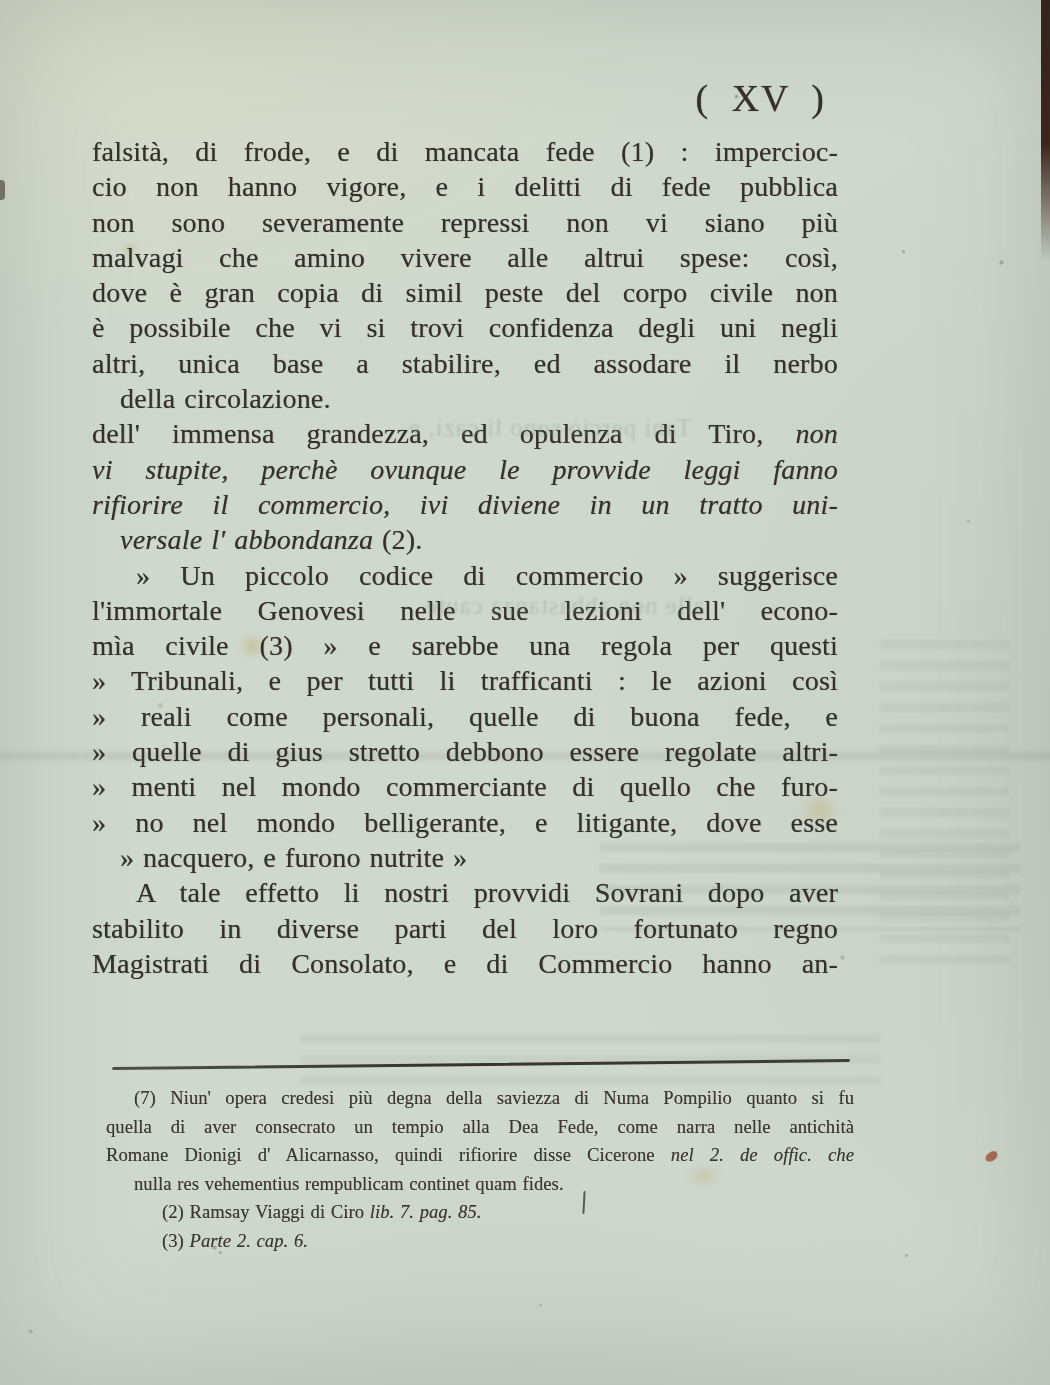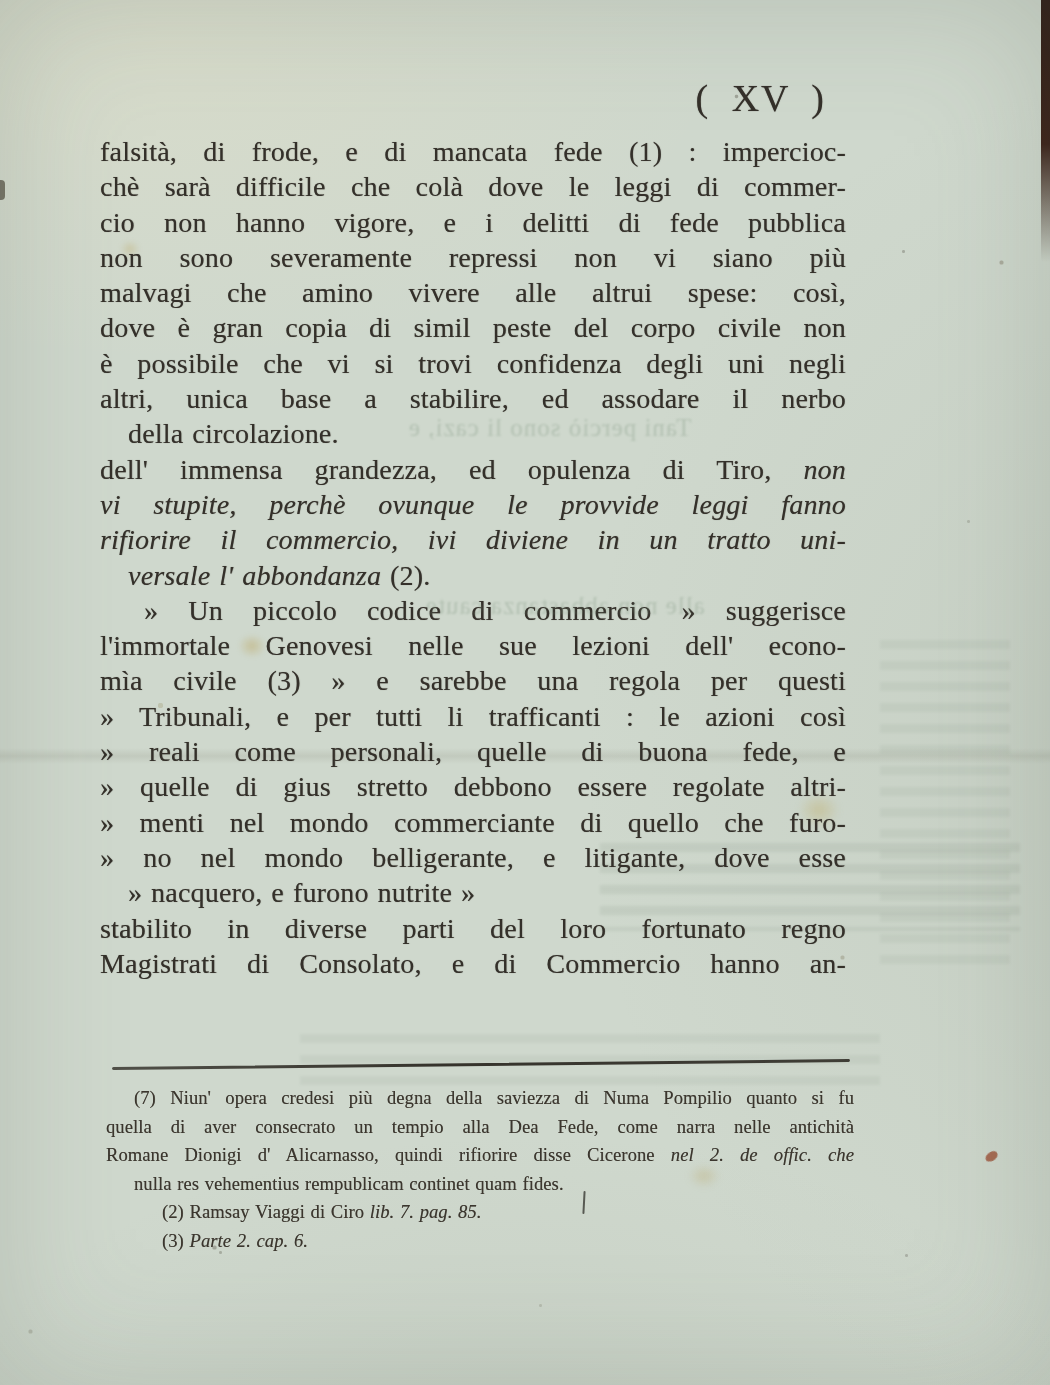--- a/index.html
+++ b/index.html
@@ -20,21 +20,21 @@
     box-shadow:inset 0 0 130px rgba(92,99,88,0.22);
   }
 
   .page-header{
     position:absolute;left:80px;top:76px;width:746px;
     text-align:right;font-size:38px;letter-spacing:2px;word-spacing:10px;
     text-shadow:0 0 1px rgba(49,45,38,0.65);
   }
 
   .body-text{
-    position:absolute;left:100px;top:134px;width:746px;
+    position:absolute;left:92px;top:134px;width:746px;
     font-size:28px;line-height:35.3px;letter-spacing:0.2px;word-spacing:0.06em;
     text-shadow:0.3px 0.3px 0.8px rgba(49,45,38,0.55);
   }
   .line{text-align:justify;text-align-last:justify;}
   .line.noj{text-align-last:left;margin-left:28px;}
   .body-text .line.ind{text-indent:44px;}
   .it{font-style:italic;}
 
   .footnote-rule{
     position:absolute;left:112px;top:1067px;width:738px;height:2.6px;
@@ -125,41 +125,41 @@
   <div class="specks"></div>
 
   <div class="bleed-block" style="left:600px;top:843px;width:420px;height:88px;"></div>
   <div class="bleed-block light" style="left:300px;top:1034px;width:580px;height:56px;"></div>
   <div class="bleed-block light" style="left:880px;top:640px;width:130px;height:330px;"></div>
 
   <div class="page-header">( XV )</div>
 
   <div class="body-text">
       <div class="line"><span>falsità, di frode, e di mancata fede (1) : impercioc-</span></div>
-      <div class="line"><span>chè sarà difficile che colà dove le leggi di commer-</span></div>
       <div class="line"><span>cio non hanno vigore, e i delitti di fede pubblica</span></div>
       <div class="line"><span>non sono severamente repressi non vi siano più</span></div>
       <div class="line"><span>malvagi che amino vivere alle altrui spese: così,</span></div>
       <div class="line"><span>dove è gran copia di simil peste del corpo civile non</span></div>
       <div class="line"><span>è possibile che vi si trovi confidenza degli uni negli</span></div>
       <div class="line"><span>altri, unica base a stabilire, ed assodare il nerbo</span></div>
       <div class="line noj"><span>della circolazione.</span></div>
       <div class="line"><span>dell' immensa grandezza, ed opulenza di Tiro, </span><span class="it">non</span></div>
       <div class="line"><span class="it">vi stupite, perchè ovunque le provvide leggi fanno</span></div>
       <div class="line"><span class="it">rifiorire il commercio, ivi diviene in un tratto uni-</span></div>
       <div class="line noj"><span class="it">versale l' abbondanza </span><span>(2).</span></div>
       <div class="line ind"><span>» Un piccolo codice di commercio » suggerisce</span></div>
       <div class="line"><span>l'immortale Genovesi nelle sue lezioni dell' econo-</span></div>
       <div class="line"><span>mìa civile (3) » e sarebbe una regola per questi</span></div>
       <div class="line"><span>» Tribunali, e per tutti li trafficanti : le azioni così</span></div>
       <div class="line"><span>» reali come personali, quelle di buona fede, e</span></div>
       <div class="line"><span>» quelle di gius stretto debbono essere regolate altri-</span></div>
       <div class="line"><span>» menti nel mondo commerciante di quello che furo-</span></div>
       <div class="line"><span>» no nel mondo belligerante, e litigante, dove esse</span></div>
       <div class="line noj"><span>» nacquero, e furono nutrite »</span></div>
+      <div class="line ind"><span>A tale effetto li nostri provvidi Sovrani dopo aver</span></div>
       <div class="line"><span>stabilito in diverse parti del loro fortunato regno</span></div>
       <div class="line"><span>Magistrati di Consolato, e di Commercio hanno an-</span></div>
     </div>
 
   <div class="footnote-rule"></div>
 
   <div class="footnote-text">
       <div class="line ind"><span>(7) Niun' opera credesi più degna della saviezza di Numa Pompilio quanto si fu</span></div>
       <div class="line"><span>quella di aver consecrato un tempio alla Dea Fede, come narra nelle antichità</span></div>
       <div class="line"><span>Romane Dionigi d' Alicarnasso, quindi rifiorire disse Cicerone </span><span class="it">nel 2. de offic. che</span></div>

